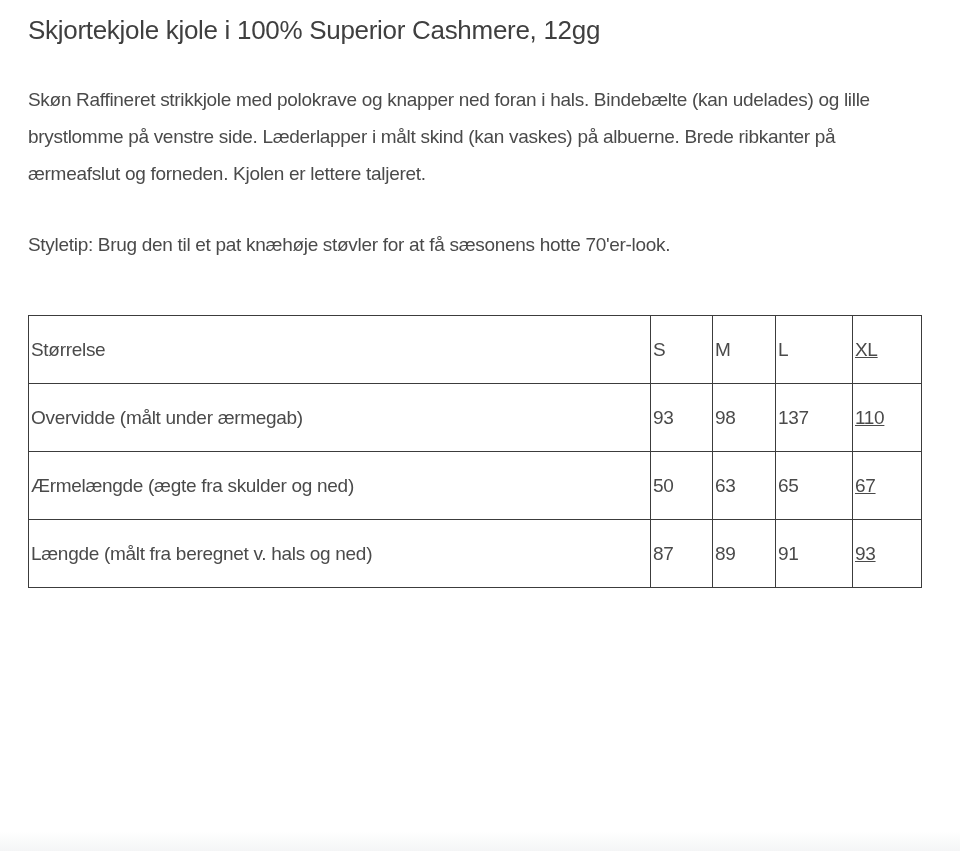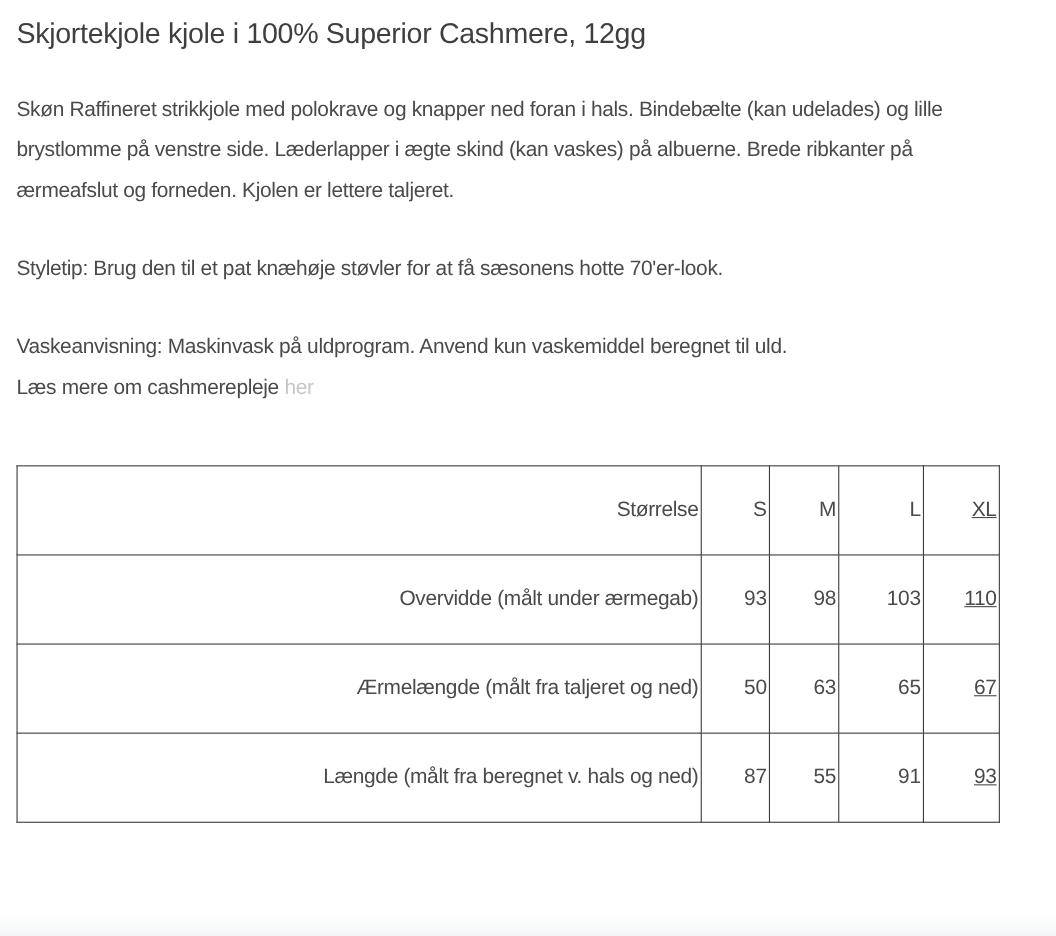--- a/index.html
+++ b/index.html
@@ -14,21 +14,21 @@
   body {
     width: 960px;
     height: 851px;
     background: #ffffff;
     font-family: "Liberation Sans", "DejaVu Sans", sans-serif;
     color: var(--text);
     position: relative;
     overflow: hidden;
   }
   .page {
-    padding: 0 15px;
+    padding: 0 28px;
   }
   h1.page-title {
     font-size: 26px;
     line-height: 34px;
     font-weight: 400;
     color: var(--title);
     letter-spacing: -0.3px;
     margin: 13px 0 3px 0;
   }
   p.body-text {
@@ -50,23 +50,23 @@
     width: 893px;
     margin-top: 52px;
   }
   table.size-table th,
   table.size-table td {
     border: 1px solid var(--border);
     font-weight: 400;
     font-size: 19px;
     letter-spacing: -0.3px;
     color: var(--text);
-    height: 81px;
+    height: 68px;
     vertical-align: middle;
-    text-align: right;
+    text-align: left;
     padding: 0 2px;
     overflow: hidden;
     white-space: nowrap;
   }
   .col-label { width: 622px; }
   .col-s { width: 62px; }
   .col-m { width: 63px; }
   .col-l { width: 77px; }
   .col-xl { width: 69px; }
   .c-label { padding-left: 2px; }
@@ -82,29 +82,24 @@
     pointer-events: none;
   }
 </style>
 </head>
 <body>
 
 <div class="page">
 
   <h1 class="page-title">Skjortekjole kjole i 100% Superior Cashmere, 12gg</h1>
 
-  <p class="body-text">Skøn Raffineret strikkjole med polokrave og knapper ned foran i hals. Bindebælte (kan udelades) og lille brystlomme på venstre side. Læderlapper i ægte skind (kan vaskes) på albuerne. Brede ribkanter på ærmeafslut og forneden. Kjolen er lettere taljeret.</p>
+  <p class="body-text">Skøn Raffineret strikkjole med polokrave og knapper ned foran i hals. Bindebælte (kan udelades) og lille brystlomme på venstre side. Læderlapper i målt skind (kan vaskes) på albuerne. Brede ribkanter på ærmeafslut og forneden. Kjolen er lettere taljeret.</p>
 
   <p class="body-text">Styletip: Brug den til et pat knæhøje støvler for at få sæsonens hotte 70'er-look.</p>
 
-  <p class="body-text">
-    <span>Vaskeanvisning: Maskinvask på uldprogram. Anvend kun vaskemiddel beregnet til uld.</span><br>
-    <span>Læs mere om cashmerepleje</span>
-    <a class="care-link">her</a>
-  </p>
 
 
   <table class="size-table">
     <colgroup>
       <col class="col-label">
       <col class="col-s">
       <col class="col-m">
       <col class="col-l">
       <col class="col-xl">
     </colgroup>
@@ -113,34 +108,34 @@
         <th class="c-label">Størrelse</th>
         <th class="c-num">S</th>
         <th class="c-num">M</th>
         <th class="c-num">L</th>
         <th class="c-last">XL</th>
       </tr>
       <tr>
         <td class="c-label">Overvidde (målt under ærmegab)</td>
         <td class="c-num">93</td>
         <td class="c-num">98</td>
-        <td class="c-num">103</td>
+        <td class="c-num">137</td>
         <td class="c-last">110</td>
       </tr>
       <tr>
-        <td class="c-label">Ærmelængde (målt fra taljeret og ned)</td>
+        <td class="c-label">Ærmelængde (ægte fra skulder og ned)</td>
         <td class="c-num">50</td>
         <td class="c-num">63</td>
         <td class="c-num">65</td>
         <td class="c-last">67</td>
       </tr>
       <tr>
         <td class="c-label">Længde (målt fra beregnet v. hals og ned)</td>
         <td class="c-num">87</td>
-        <td class="c-num">55</td>
+        <td class="c-num">89</td>
         <td class="c-num">91</td>
         <td class="c-last">93</td>
       </tr>
     </tbody>
   </table>
 
 </div>
 
 <div class="bottom-fade"></div>
 

